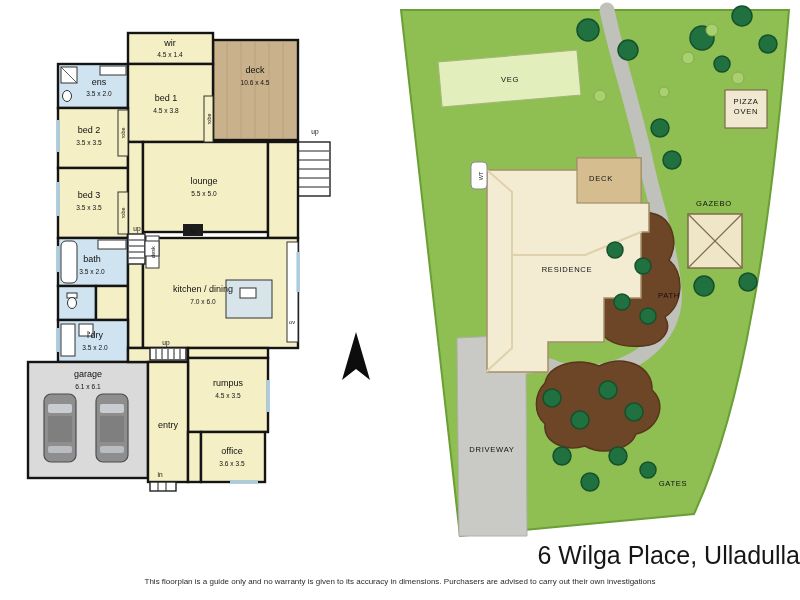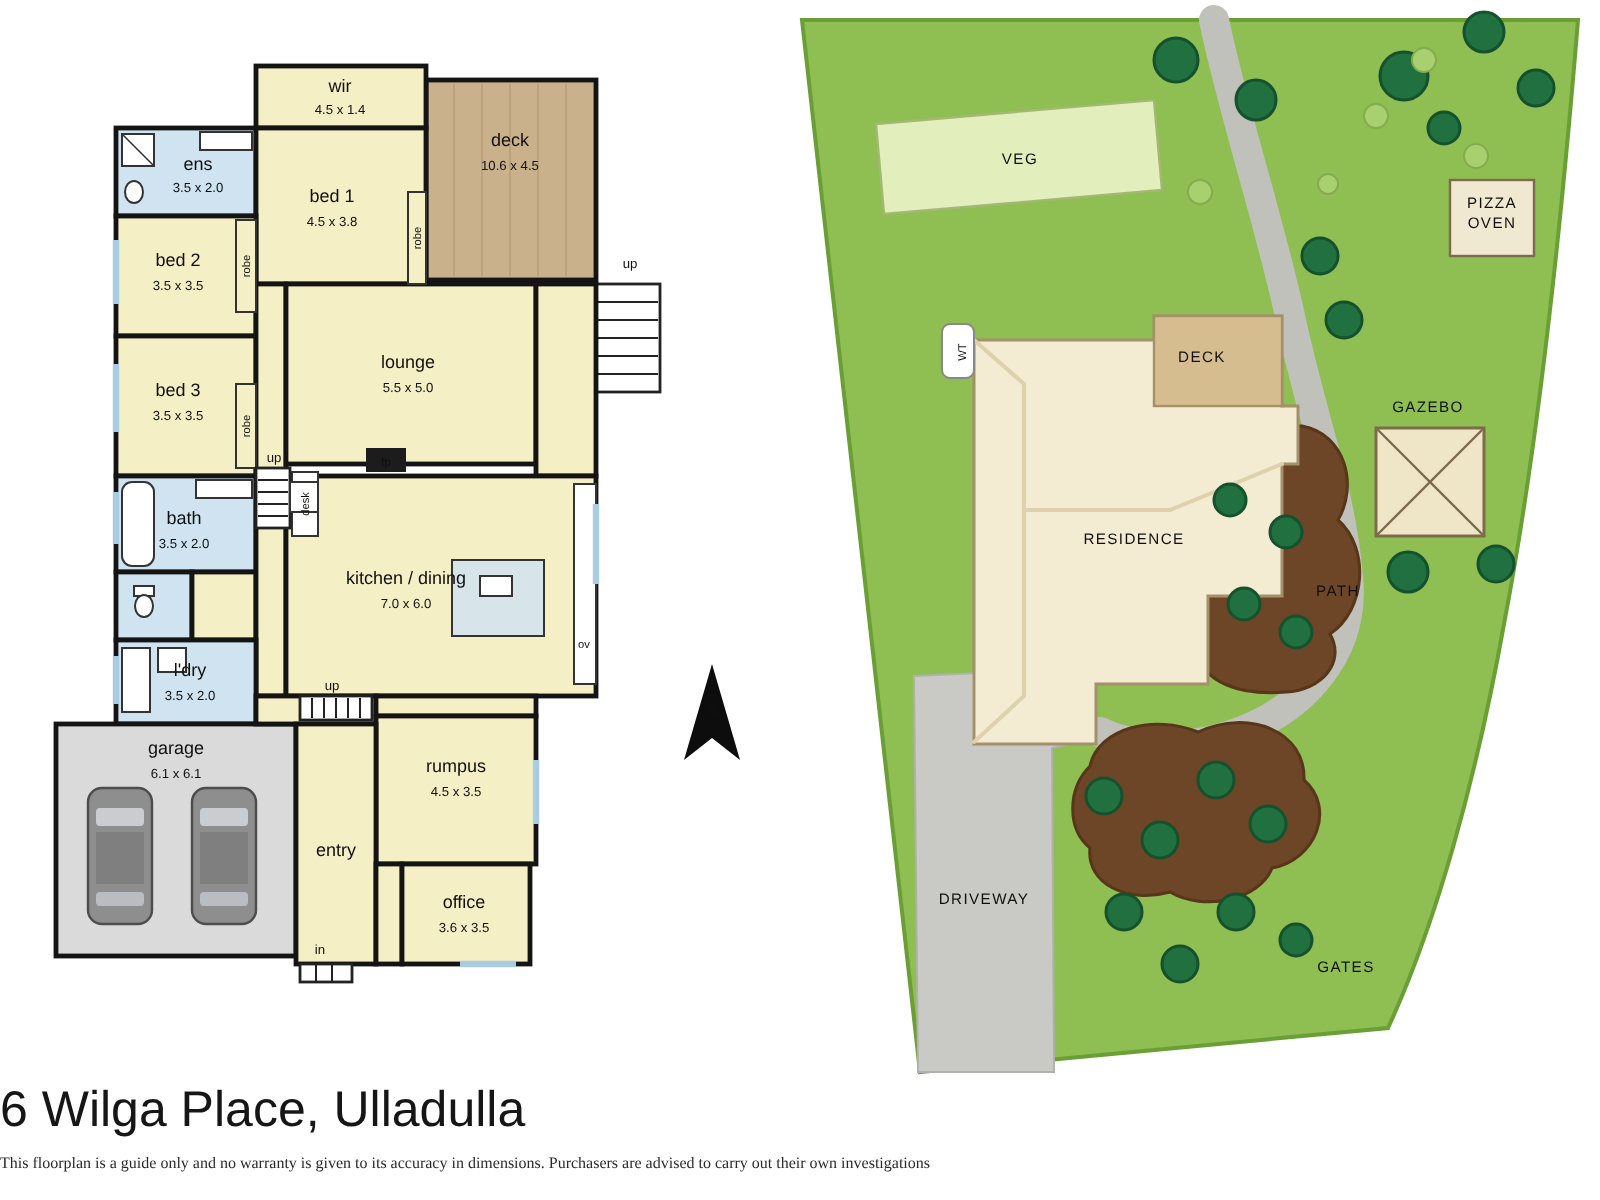--- a/index.html
+++ b/index.html
@@ -5,25 +5,25 @@
   * { box-sizing: border-box; }
   body { margin: 0; background: #ffffff; }
   .page {
     position: relative; width: 800px; height: 600px;
     background: #ffffff; overflow: hidden;
     font-family: "Liberation Sans", sans-serif;
   }
   .page svg { position: absolute; top: 0; left: 0; }
   .title {
     position: absolute; top: 541px; left: 0; width: 100%;
-    text-align: left; font-size: 25px; color: #161616;
+    text-align: right; font-size: 25px; color: #161616;
   }
   .disclaimer {
     position: absolute; top: 577px; left: 0; width: 100%;
-    text-align: left; font-size: 8px; color: #2a2a2a; font-family: Liberation Serif, serif;
+    text-align: center; font-size: 8px; color: #2a2a2a;
   }
   
   .wall   { stroke: #141414; stroke-width: 2.4; }
   .room   { fill: #f5efc5; }
   .wet    { fill: #cfe4f0; }
   .tan    { fill: #c9b18c; }
   .gray   { fill: #dadada; }
   text    { fill: #101010; font-family: "Liberation Sans", sans-serif; }
   .nm { font-size: 9px;  text-anchor: middle; }
   .dm { font-size: 6.6px; text-anchor: middle; }

